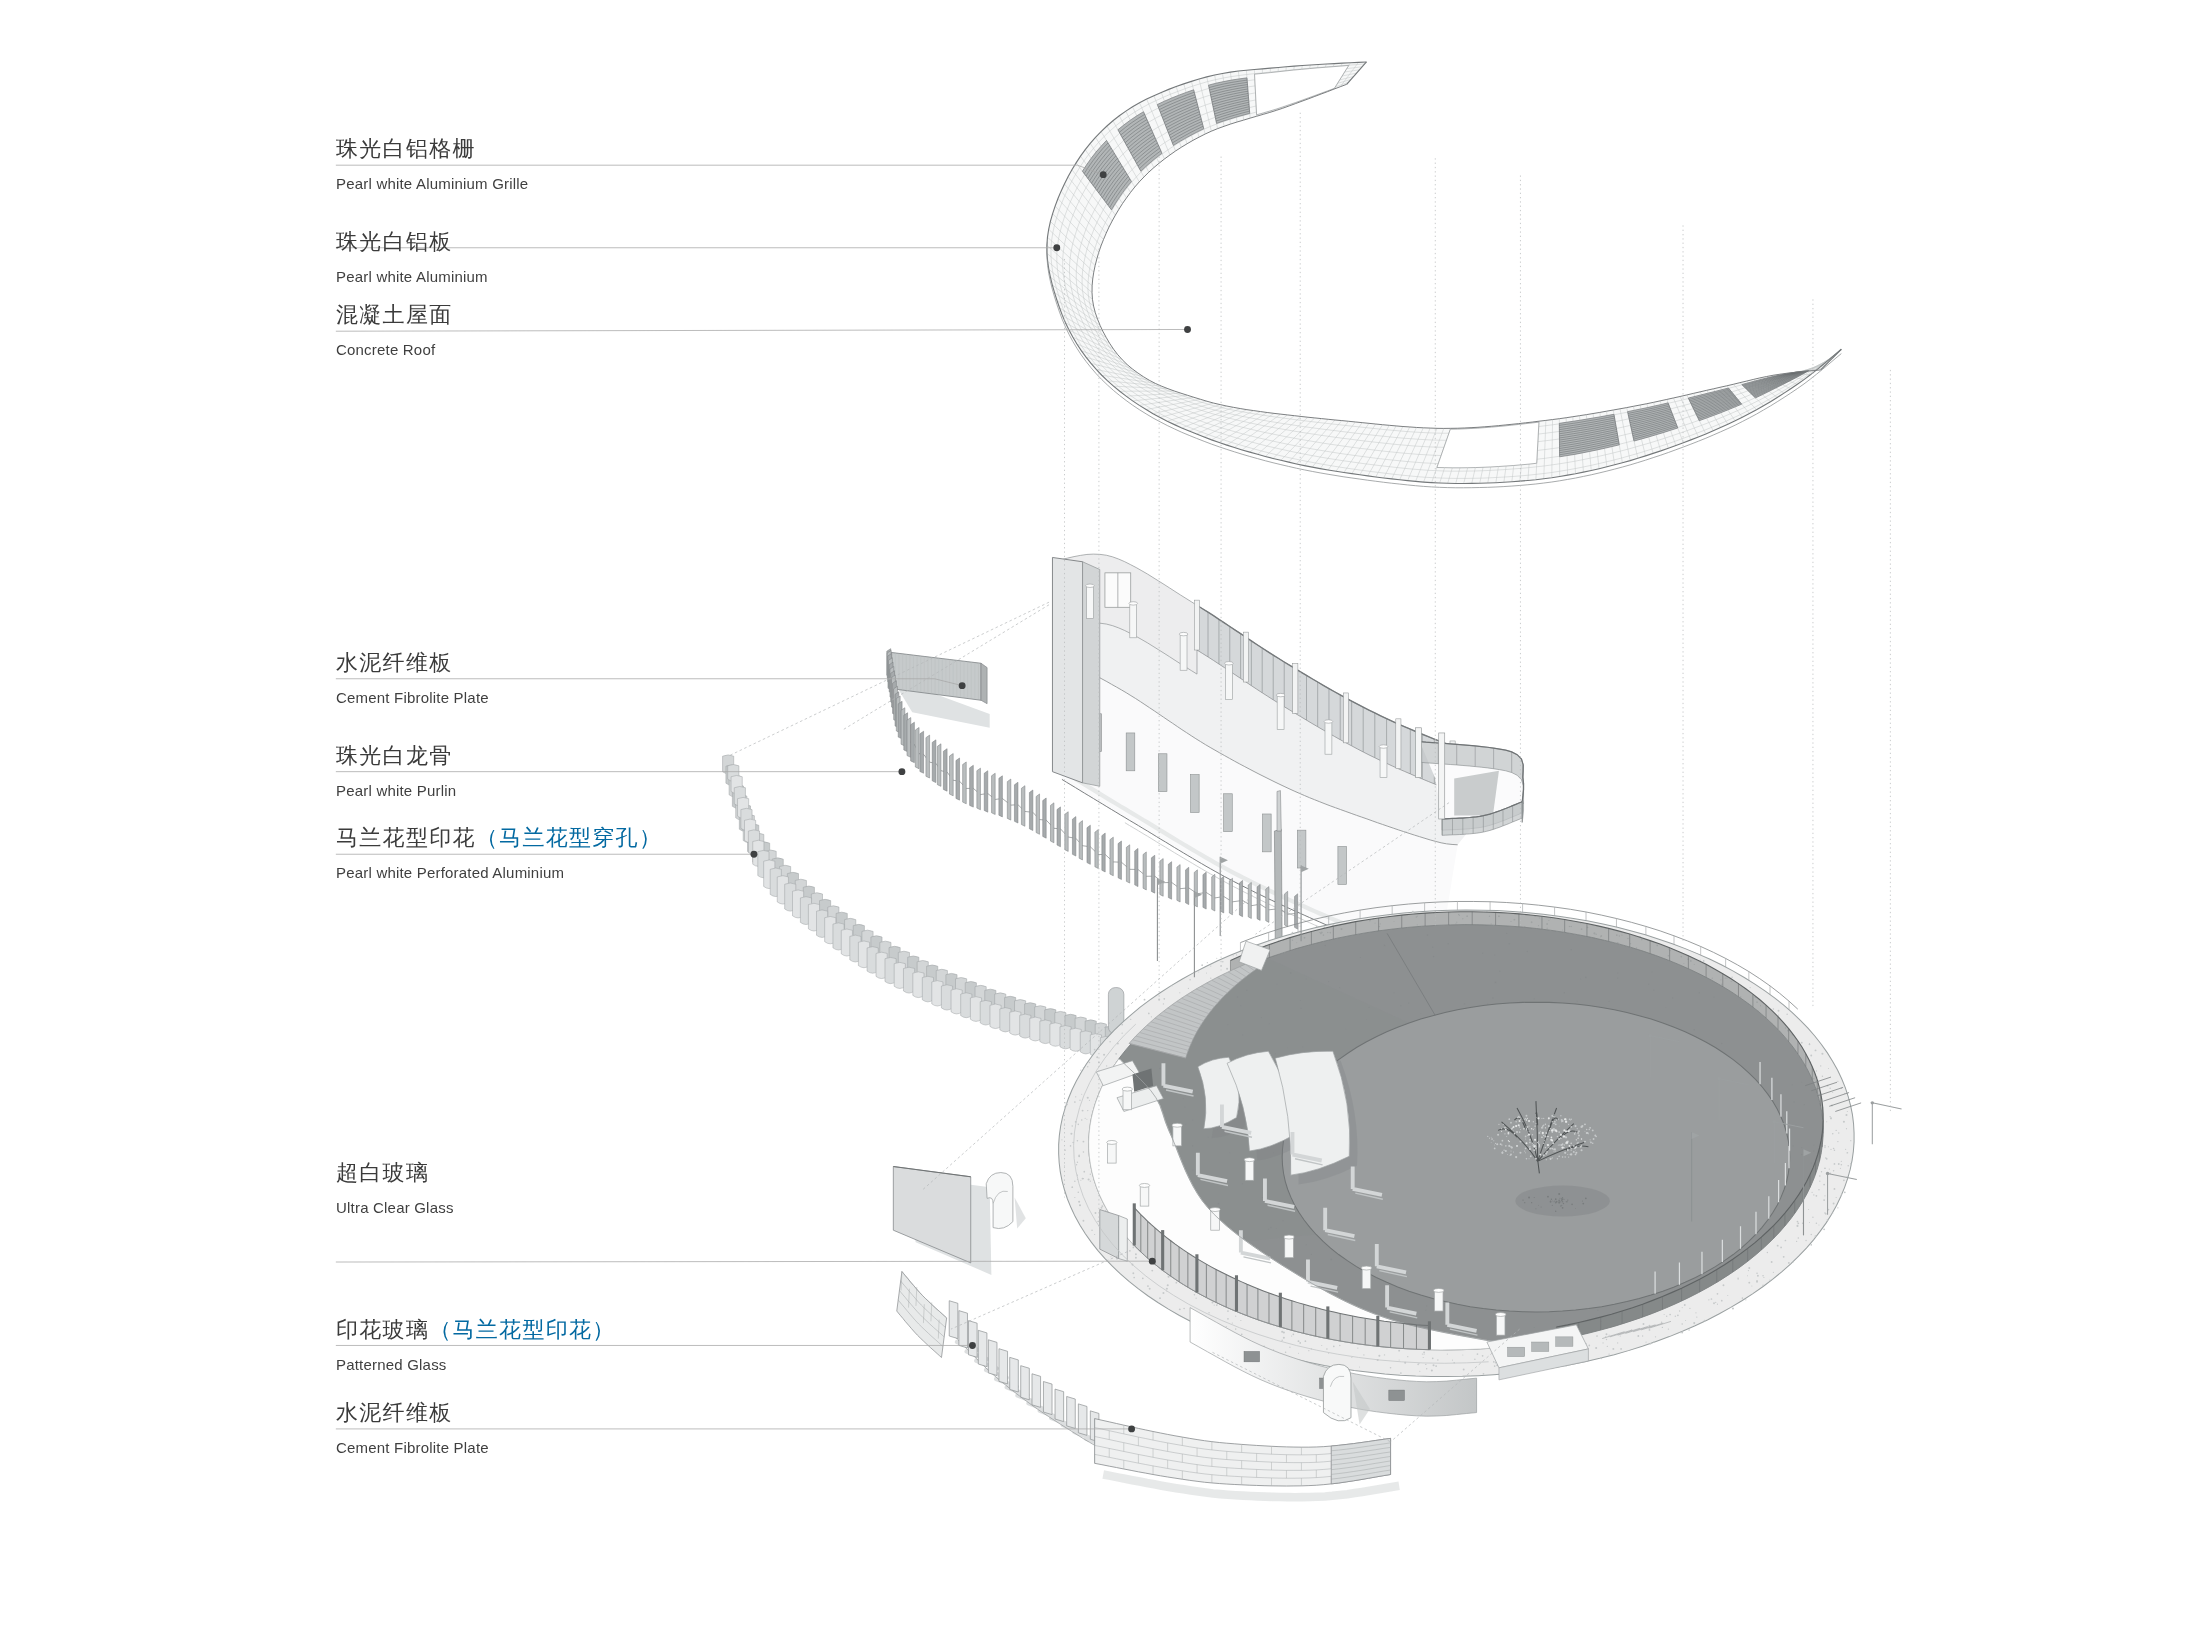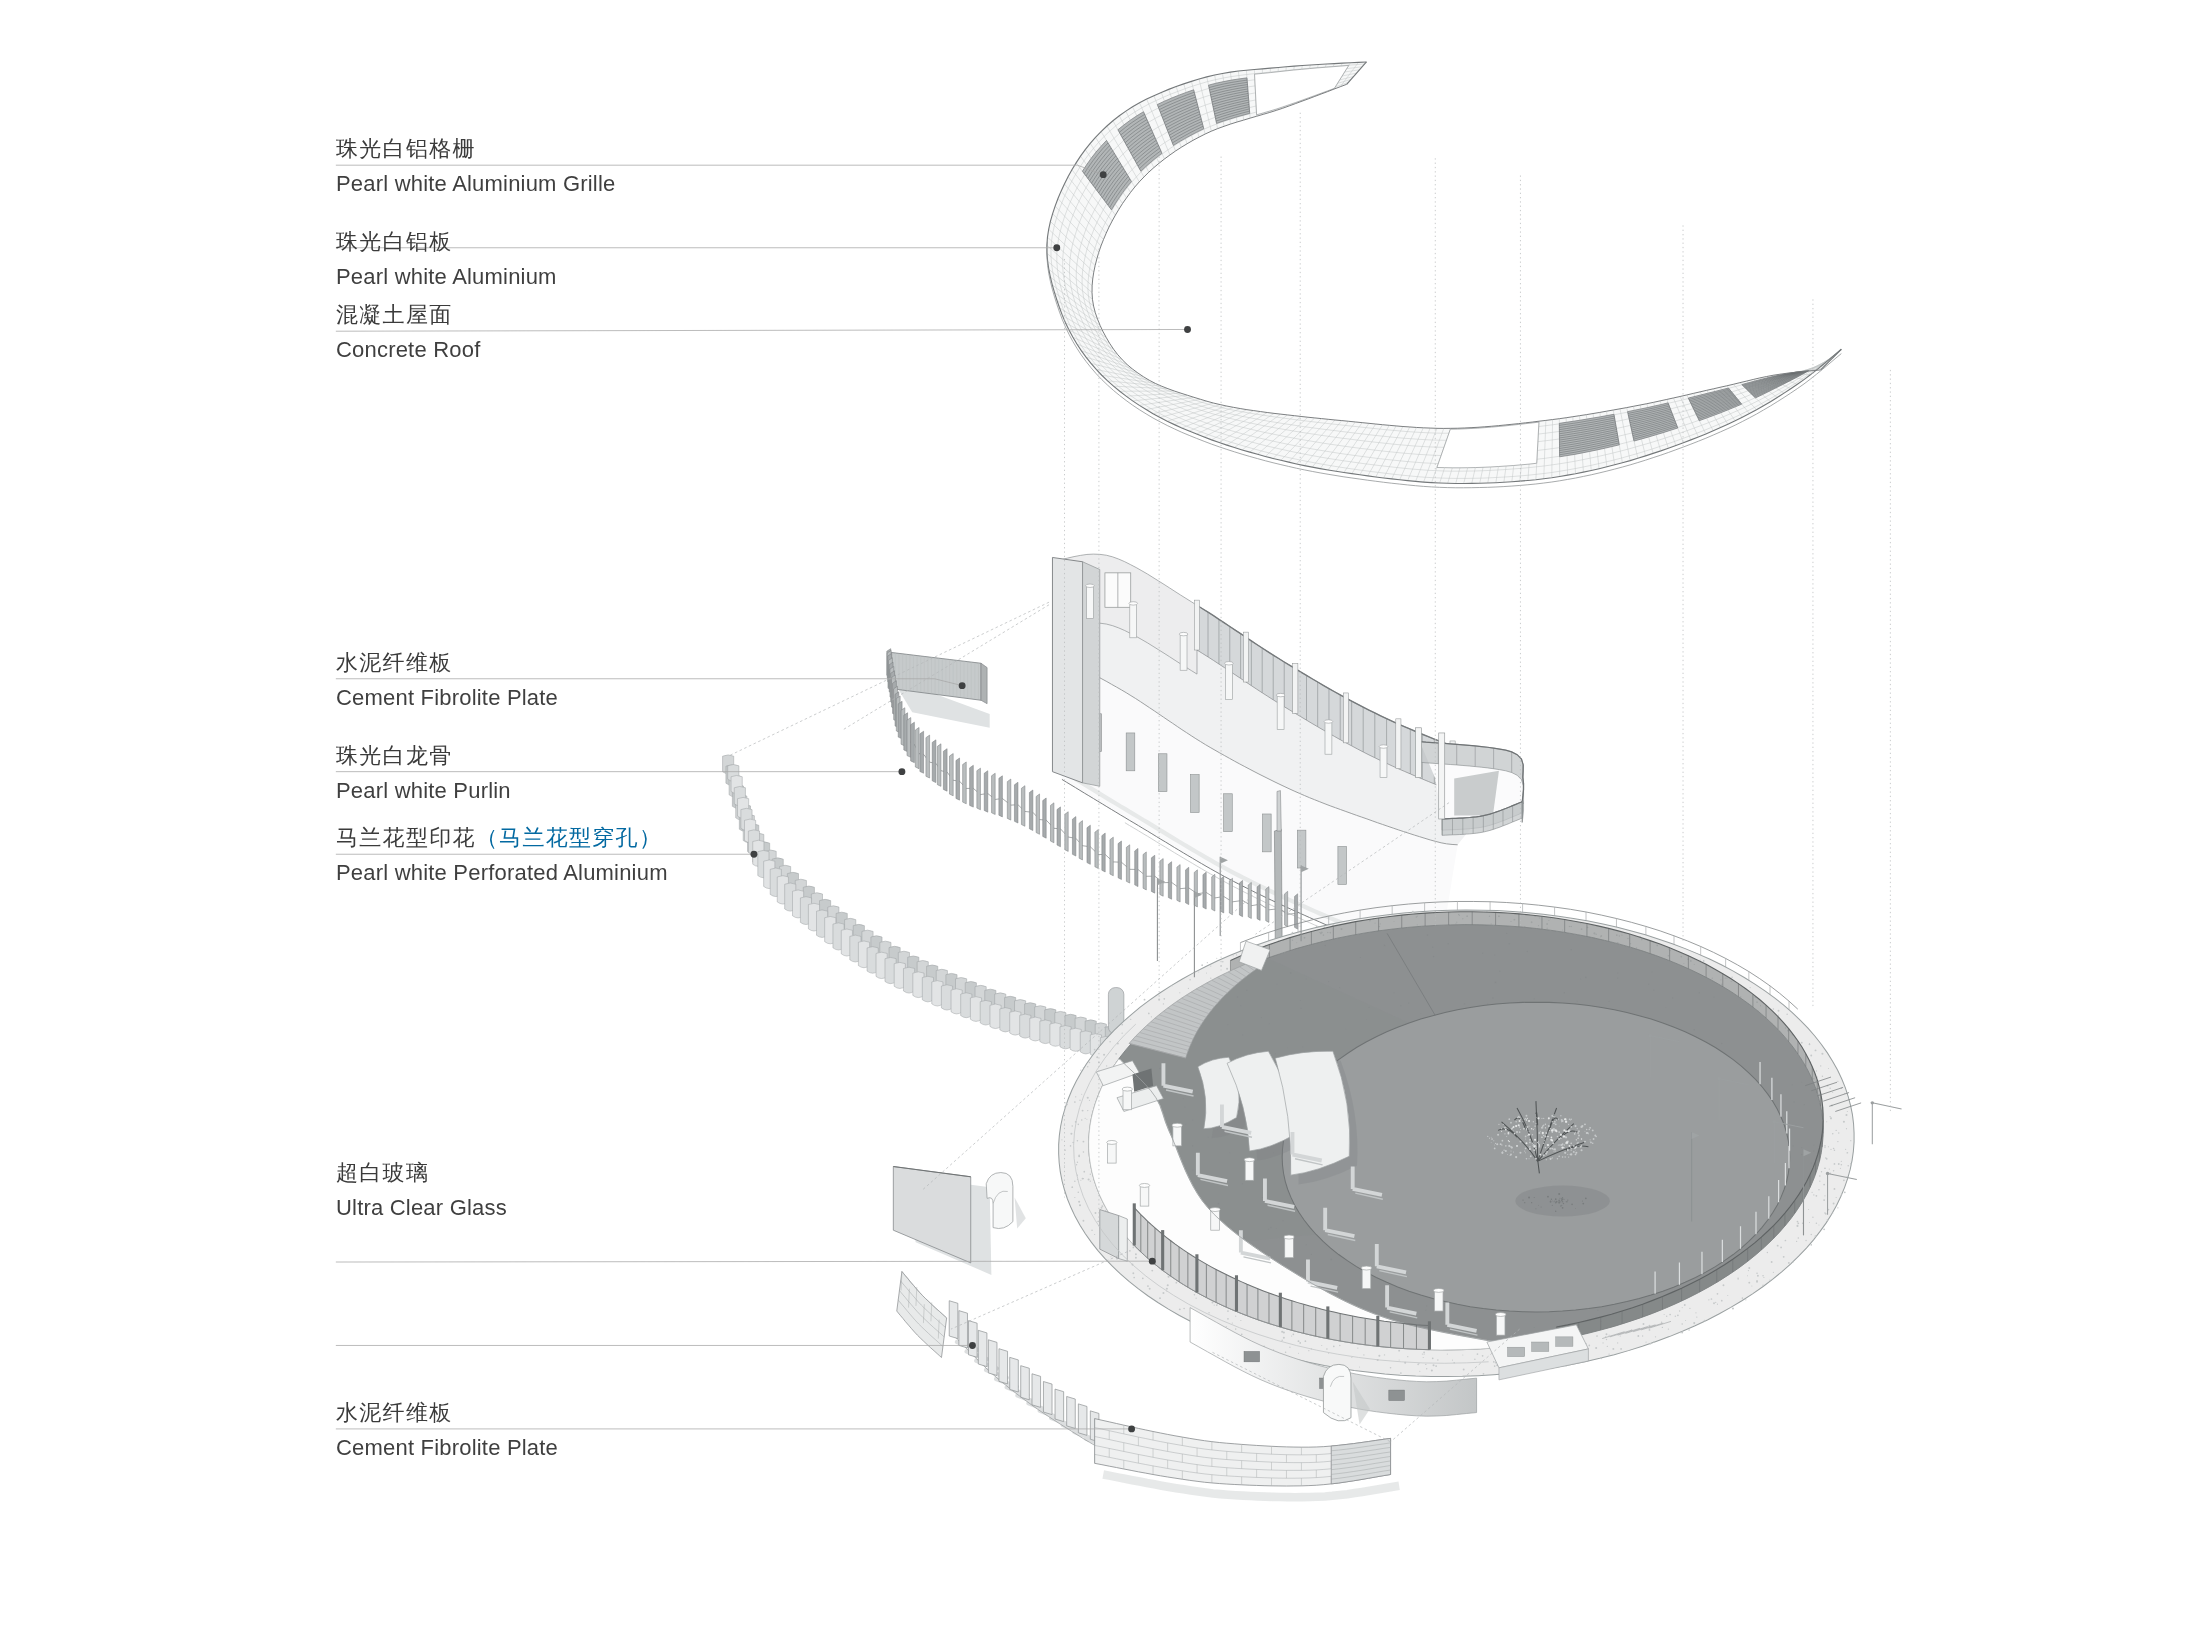--- a/index.html
+++ b/index.html
@@ -3,21 +3,21 @@
 <meta charset="utf-8">
 <style>
   html,body { margin:0; padding:0; background:#ffffff; }
   body { width:2203px; height:1650px; overflow:hidden; position:relative;
          font-family:"Liberation Sans","DejaVu Sans",sans-serif; }
   .stage { position:absolute; inset:0; }
   svg.drawing { position:absolute; left:0; top:0; }
   .callout { position:absolute; left:336px; color:#3b3b3b; }
   .callout .zh { font-size:22px; line-height:29px; height:31px; letter-spacing:1.3px; }
   .callout .zh .note { color:#0369a1; }
-  .callout .en { font-size:22px; line-height:27px; margin-top:5.2px; color:#3f3f3f; letter-spacing:0.2px; }
+  .callout .en { font-size:15px; line-height:27px; margin-top:5.2px; color:#3f3f3f; letter-spacing:0.2px; }
 </style>
 </head>
 <body>
 
 <div class="stage">
   <svg class="drawing" width="2203" height="1650" viewBox="0 0 2560 1918">
     <defs>
       <linearGradient id="wallgrad" x1="0" y1="0" x2="1" y2="0">
         <stop offset="0" stop-color="#ffffff"></stop>
         <stop offset="1" stop-color="#c3c6c7"></stop>
@@ -1811,18 +1811,22 @@
     <div class="en">Pearl white Purlin</div>
   </div>
   <div class="callout" style="top:823px">
     <div class="zh"><span>马兰花型印花</span><span class="note">（马兰花型穿孔）</span></div>
     <div class="en">Pearl white Perforated Aluminium</div>
   </div>
   <div class="callout" style="top:1158px">
     <div class="zh"><span>超白玻璃</span><span class="note"></span></div>
     <div class="en">Ultra Clear Glass</div>
   </div>
+  <div class="callout" style="top:1315px">
+    <div class="zh"><span>印花玻璃</span><span class="note">（马兰花型印花）</span></div>
+    <div class="en">Patterned Glass</div>
+  </div>
   <div class="callout" style="top:1398px">
     <div class="zh"><span>水泥纤维板</span><span class="note"></span></div>
     <div class="en">Cement Fibrolite Plate</div>
   </div>
 </div>
 
 
 </body></html>

